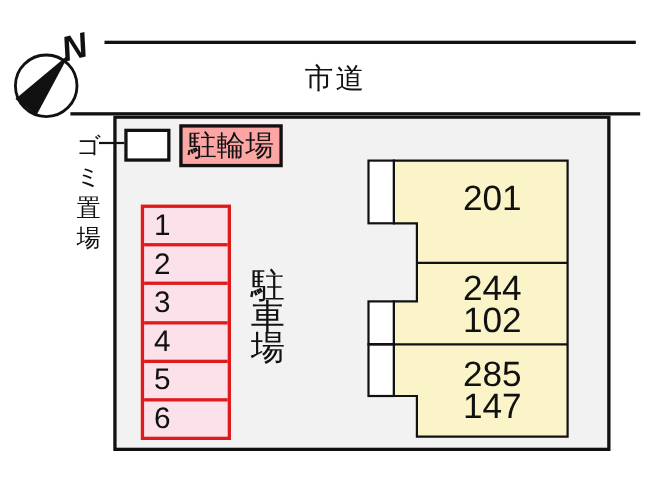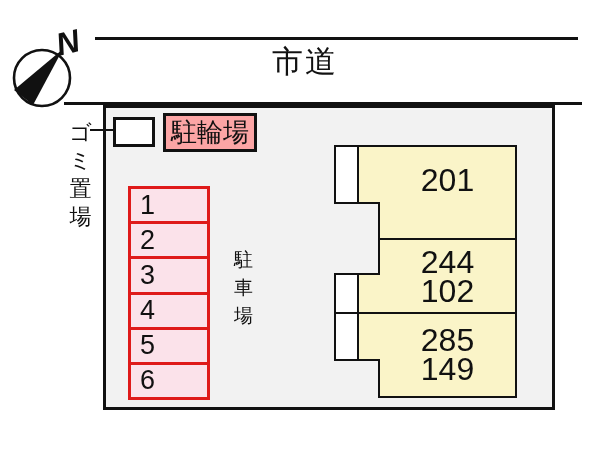--- a/index.html
+++ b/index.html
@@ -7,37 +7,37 @@
     position:relative; width:600px; height:450px; overflow:hidden;
     background:#ffffff; font-family:"Liberation Sans","DejaVu Sans",sans-serif;
     color:#111;
   }
 
   
   .road-line { position:absolute; background:#111; height:3px; }
   .road-line-top { left:95px; top:37px; width:483px; }
   .road-line-bottom { left:64px; top:102px; width:518px; }
   .road-label {
-    position:absolute; left:255px; top:41px; width:100px;
-    text-align:center; font-size:31px; letter-spacing:2px;
+    position:absolute; left:255px; top:54px; width:100px;
+    text-align:center; font-size:26px; letter-spacing:2px;
   }
 
   
   .site-boundary {
     position:absolute; left:103px; top:105px; width:452px; height:305px;
     box-sizing:border-box; border:3px solid #111; background:#f2f2f2;
   }
 
   
   .compass { position:absolute; left:6px; top:20px; width:90px; height:98px; }
 
   
   .vtext { position:absolute; word-break:break-all; text-align:center; }
   .garbage-label { left:67px; top:103px; width:27px; font-size:22px; line-height:28px;margin-top:16px; }
-  .parkinglot-label { left:228px; top:246px; width:31px; font-size:19px; line-height:28px; }
+  .parkinglot-label { left:228px; top:246px; width:31px; font-size:31px; line-height:28px; }
 
   .leader-line { position:absolute; left:90px; top:129px; width:24px; height:2px; background:#111; }
 
   .garbage-box {
     position:absolute; left:113px; top:117px; width:42px; height:30px;
     box-sizing:border-box; background:#fff; border:3px solid #111;
   }
 
   .bicycle-box {
     position:absolute; left:163px; top:113px; width:94px; height:39px;
@@ -128,16 +128,16 @@
 
   <div class="unit-label unit-1">
     <div>201</div>
   </div>
   <div class="unit-label unit-2">
     <div>244</div>
     <div>102</div>
   </div>
   <div class="unit-label unit-3">
     <div>285</div>
-    <div>149</div>
+    <div>147</div>
   </div>
 
 </div>
 
 </body></html>

